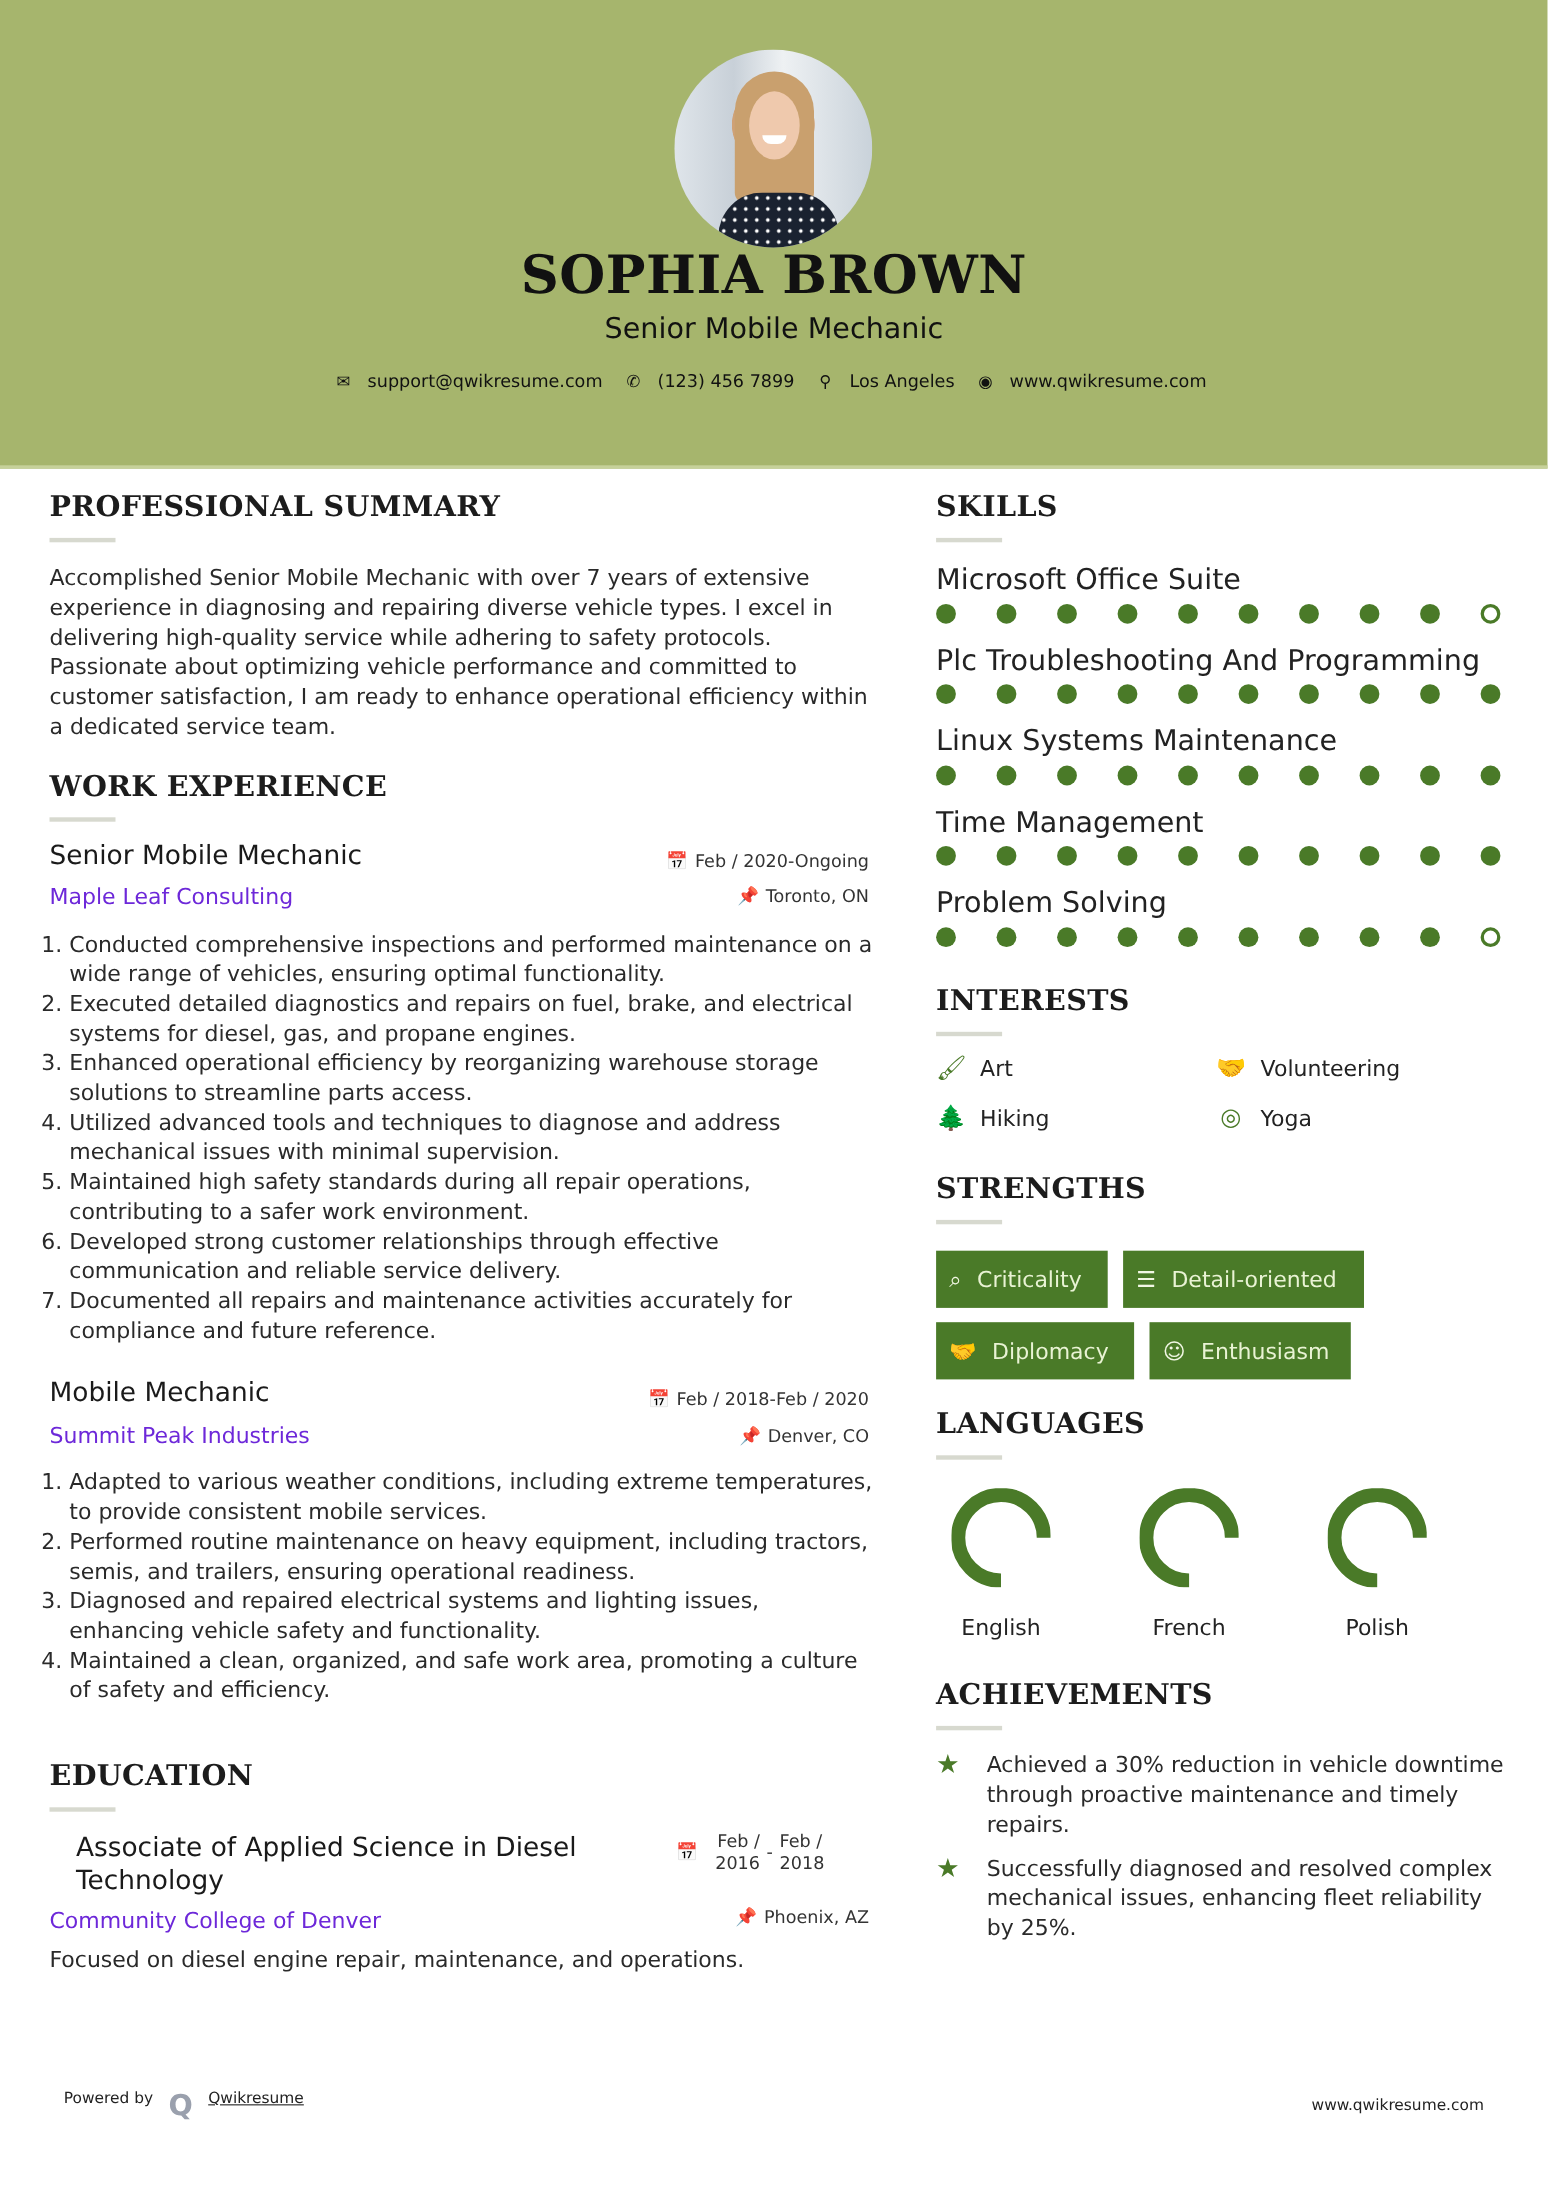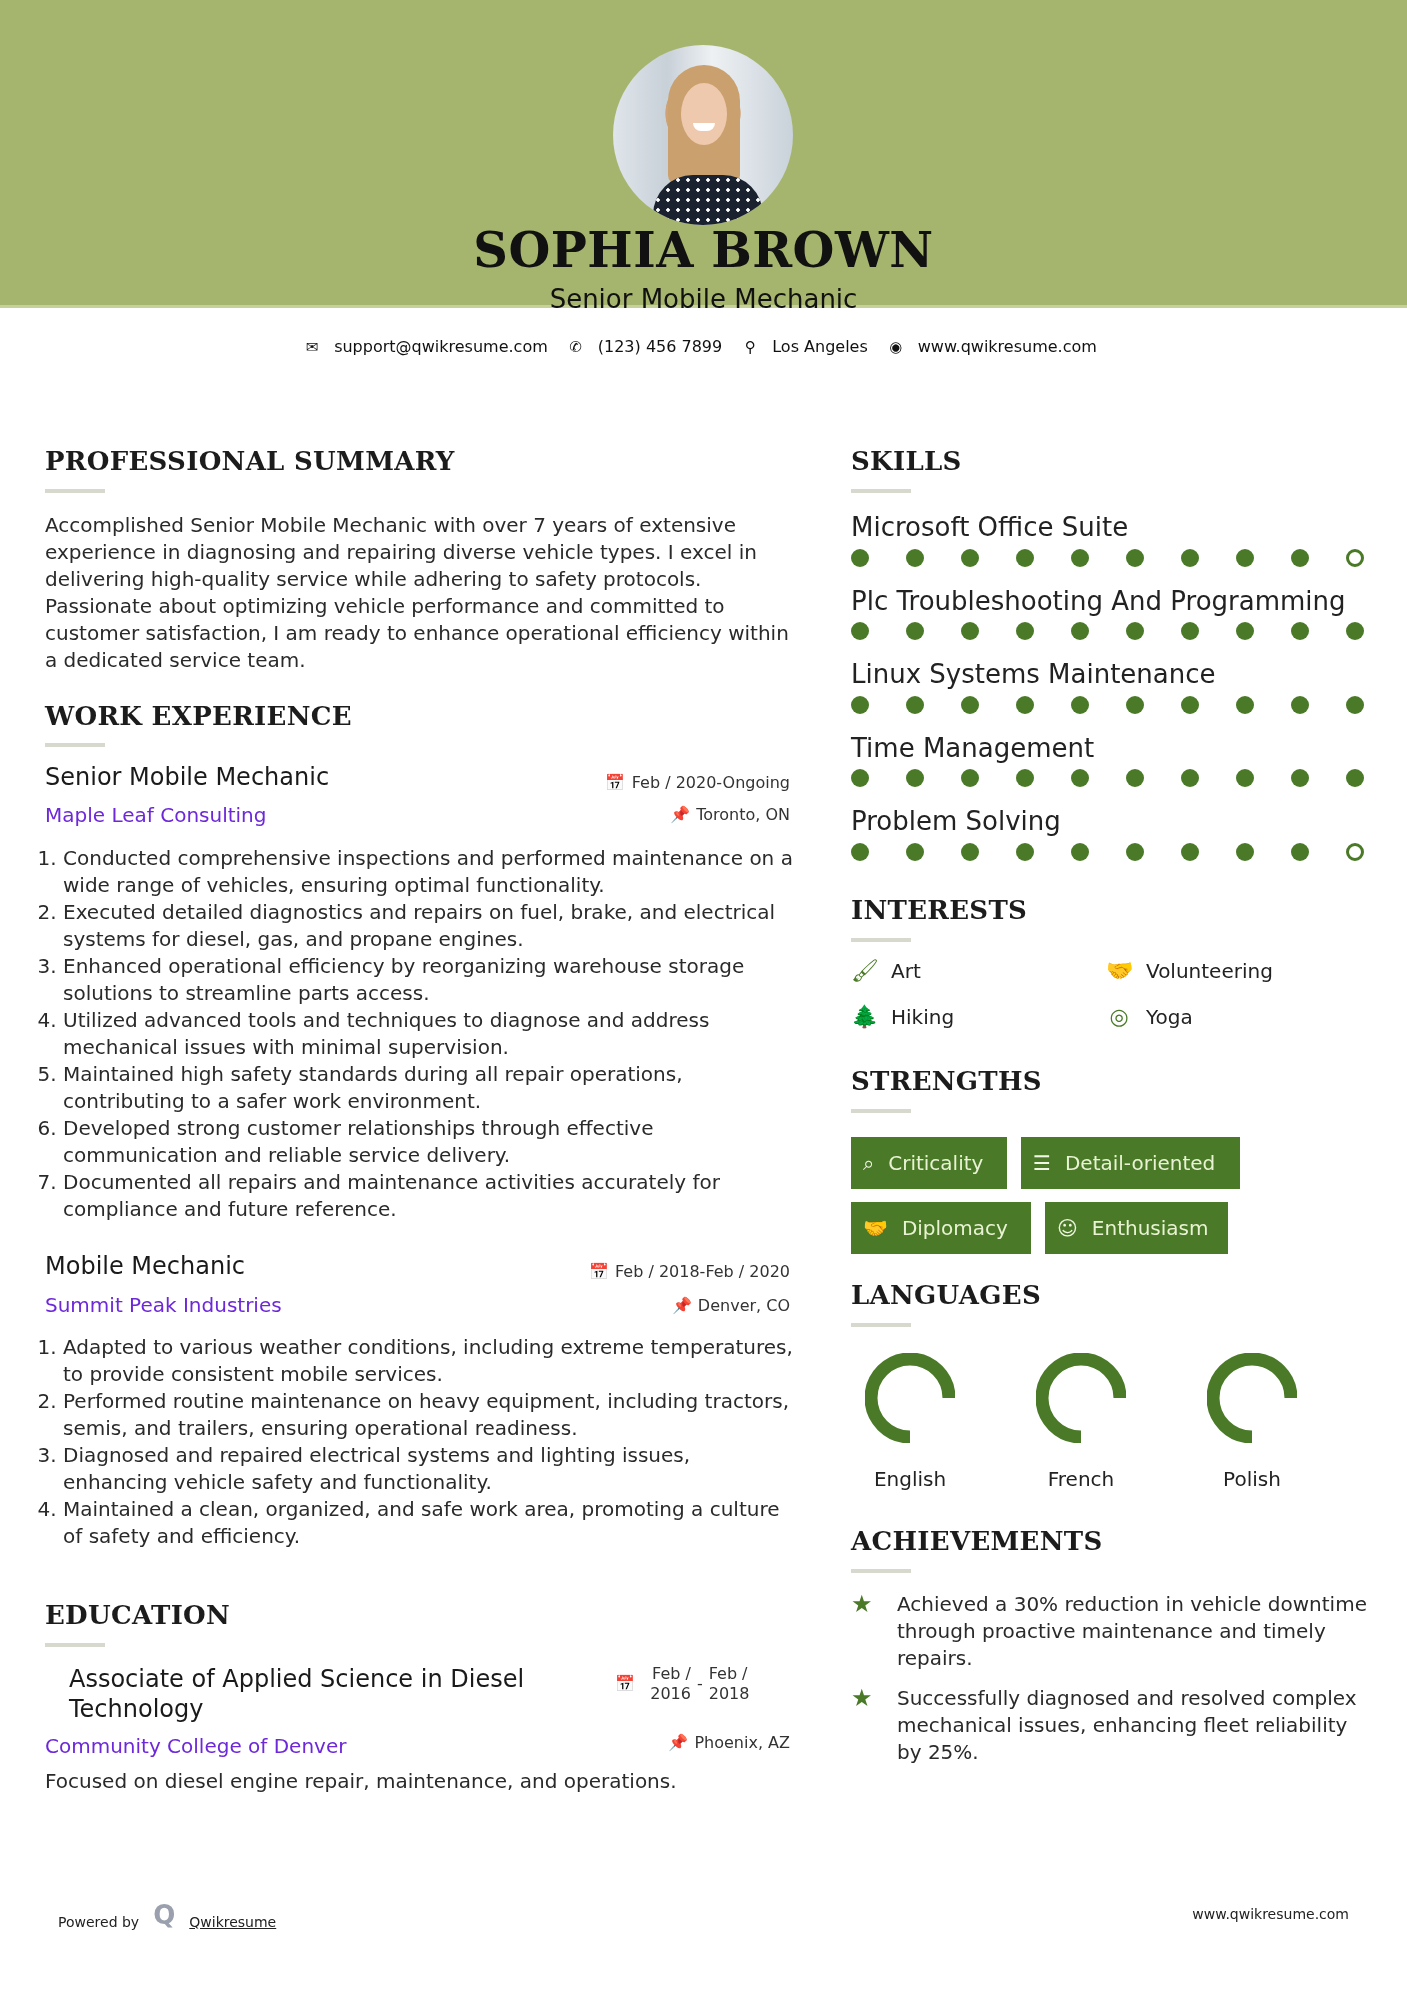--- a/index.html
+++ b/index.html
@@ -1,19 +1,19 @@
 <!DOCTYPE html>
 <html><head>
 <meta charset="utf-8">
 <style>
   * { box-sizing: border-box; margin: 0; padding: 0; }
   html, body { width: 1407px; height: 1990px; background: #ffffff; overflow: hidden; }
   body { position: relative; font-family: "DejaVu Sans", sans-serif; color: #222; }
 
-  .header { position: absolute; left: 0; top: 0; width: 1407px; height: 308px; background: #a6b56d; border-bottom: 3px solid #c6d19a; }
+  .header { position: absolute; left: 0; top: 0; width: 1407px; height: 426px; background: #a6b56d; border-bottom: 3px solid #c6d19a; }
   .photo { position: absolute; left: 613px; top: 45px; width: 180px; height: 180px; border-radius: 50%; overflow: hidden;
            background: radial-gradient(circle at 50% 38%, #e8c9b1 0 14%, #cfa176 14.5% 26%, transparent 26.5%),
                        linear-gradient(90deg, #dfe5ea 0%, #c8d0d8 30%, #eef1f3 55%, #c9d2da 100%); }
   .photo .hair { position: absolute; left: 55px; top: 20px; width: 72px; height: 120px; border-radius: 36px 36px 10px 10px; background: #c9a06e; }
   .photo .face { position: absolute; left: 68px; top: 38px; width: 46px; height: 62px; border-radius: 50%; background: #efc9ad; }
   .photo .smile { position: absolute; left: 80px; top: 78px; width: 22px; height: 8px; border-radius: 0 0 11px 11px; background: #fff; }
   .photo .shirt { position: absolute; left: 40px; top: 130px; width: 110px; height: 70px; border-radius: 40px 40px 0 0;
                   background: radial-gradient(circle, #ffffff 1.5px, transparent 2px) 0 0/10px 10px, #1a2230; }
   .name { position: absolute; left: 0; top: 222px; width: 1407px; text-align: center; font-family: "DejaVu Serif", serif; font-weight: bold; font-size: 48px; color: #111; letter-spacing: 0.5px; }
   .jobtitle { position: absolute; left: 0; top: 284px; width: 1407px; text-align: center; font-size: 26px; color: #111; }
@@ -42,21 +42,21 @@
   .chip { position: absolute; height: 52px; background: #4a7a28; color: #e9f3d4; display: flex; align-items: center; gap: 14px; padding: 0 12px; font-size: 20px; }
   .chip .ico { font-size: 20px; color: #f1f7e4; }
 
   .lang { position: absolute; width: 120px; text-align: center; }
   .ring { width: 90px; height: 90px; margin: 0 auto; }
   .lang-label { font-size: 20px; color: #222; margin-top: 20px; }
 
   .ach { position: absolute; display: flex; gap: 14px; font-size: 20px; line-height: 27px; color: #2a2a2a; width: 520px; }
   .ach .ico { color: #4a7a28; font-size: 24px; width: 32px; flex-shrink: 0; }
 
-  .footer-left { position: absolute; left: 58px; top: 1900px; display: flex; align-items: flex-end; gap: 14px; font-size: 14px; color: #222; }
+  .footer-left { position: absolute; left: 58px; top: 1900px; display: flex; align-items: flex-start; gap: 14px; font-size: 14px; color: #222; }
   .footer-left .q { font-size: 26px; color: #9aa0ad; font-weight: bold; }
   .footer-left .link { text-decoration: underline; }
   .footer-right { position: absolute; right: 58px; top: 1906px; font-size: 14px; color: #222; }
 </style>
 </head>
 <body>
 
 <div class="header">
   <div class="photo">
     <div class="hair"></div>

